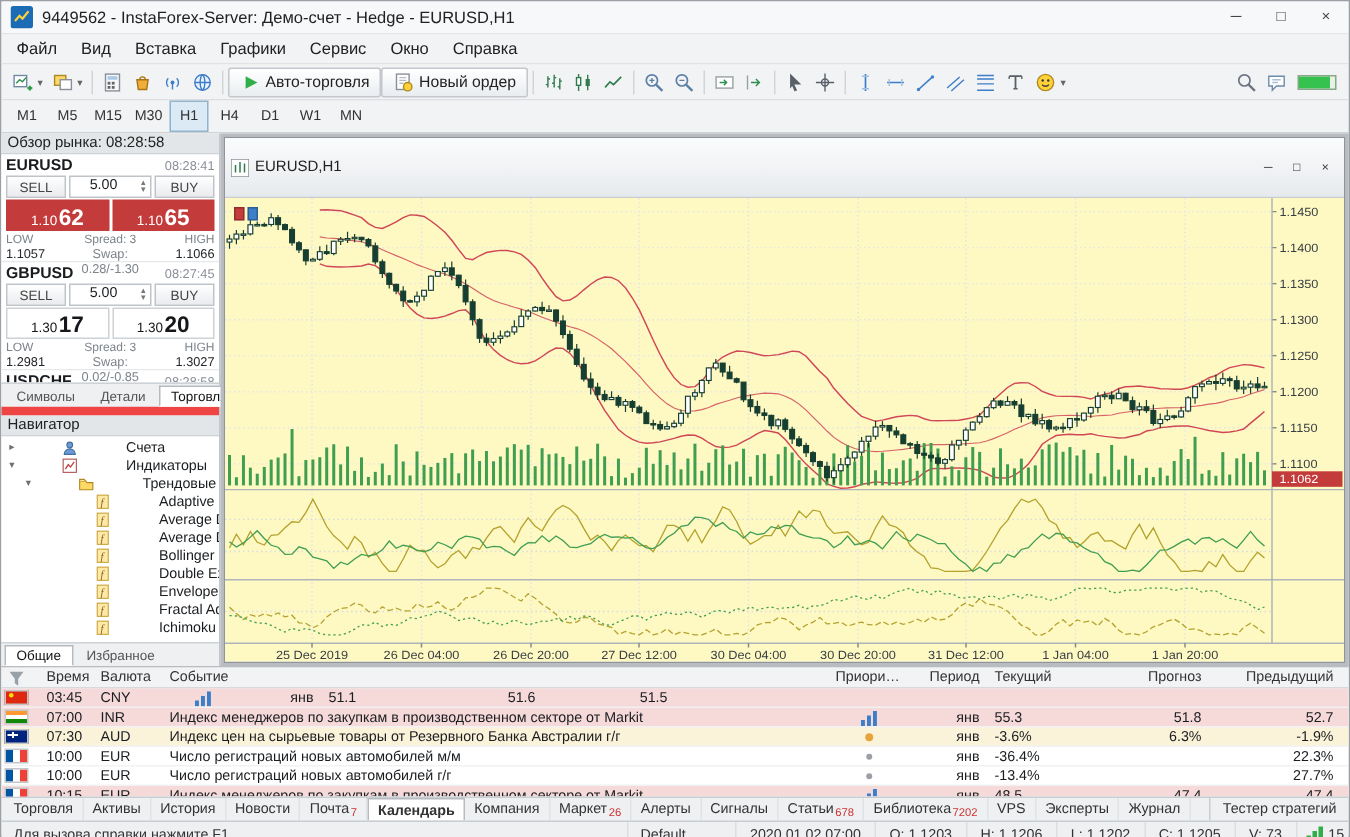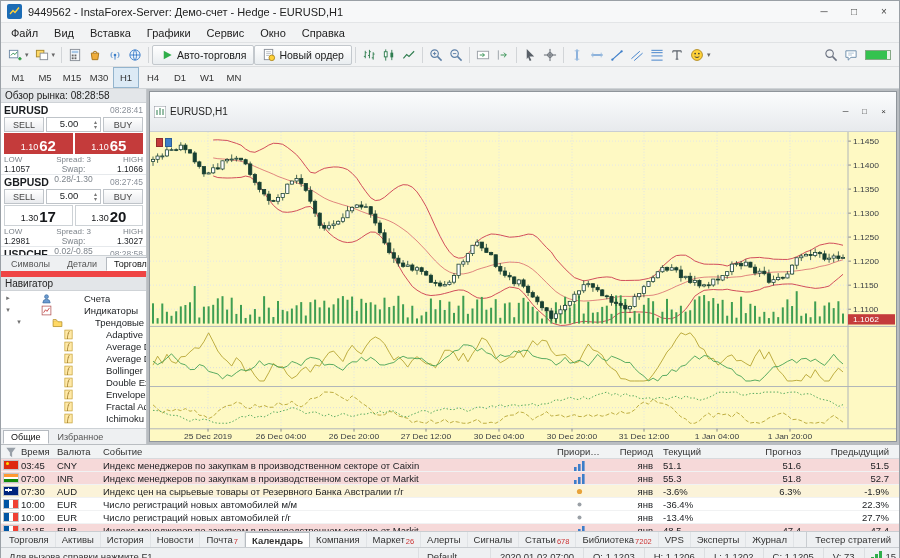--- a/index.html
+++ b/index.html
@@ -88,21 +88,21 @@
   .oc-sell{background:#c43b3b;}
   .oc-buy{background:#3d7ec9;}
 
   
   .toolbox{flex:0 0 87px;background:#fff;border-top:1px solid #b9bdc1;overflow:hidden;}
   .cal-header{height:14px;display:flex;align-items:center;background:#f1f3f4;border-bottom:1px solid #d7dadd;font-size:9.5px;color:#333;}
   .cal-row{height:13px;display:flex;align-items:center;font-size:9.5px;border-bottom:1px solid #f1f2f3;}
   .hl-pink{background:#f6d9d9;}
   .hl-cream{background:#fbf3d9;}
   .c-flag{flex:0 0 20px;display:flex;justify-content:center;align-items:center;}
-  .c-time{flex:0 0 36px;}
+  .c-time{flex:0 0 36px;margin-left:10px;}
   .c-cur{flex:0 0 46px;}
   .c-event{flex:1;overflow:hidden;white-space:nowrap;min-width:0;}
   .c-prio{flex:0 0 44px;display:flex;justify-content:center;overflow:hidden;}
   .c-prio.hc{display:block;text-align:left;text-overflow:ellipsis;white-space:nowrap;}
   .c-period{flex:0 0 62px;text-align:right;padding-right:10px;}
   .c-act{flex:0 0 74px;padding-right:10px;}
   .c-fc{flex:0 0 74px;text-align:right;padding-right:10px;}
   .c-prev{flex:0 0 88px;text-align:right;padding-right:10px;}
   .flag{width:16px;height:10px;border:1px solid #c3c6c9;position:relative;display:inline-block;}
   .flag-cn{background:#de2910;}
@@ -1182,21 +1182,20 @@
         <div class="c-fc">Прогноз</div>
         <div class="c-prev">Предыдущий</div>
       </div>
     <div class="cal-rows">
         <div class="cal-row hl-pink">
           <div class="c-flag">
             <span class="flag flag-cn"></span>
           </div>
           <div class="c-time">03:45</div>
           <div class="c-cur">CNY</div>
-          <div class="c-event">Индекс менеджеров по закупкам в производственном секторе от Caixin</div>
           <div class="c-prio">
             <svg width="13" height="11" viewBox="0 0 13 11">
               <rect x="1" y="7" width="2.6" height="4" fill="#3d7ec9"></rect>
               <rect x="5" y="4" width="2.6" height="7" fill="#3d7ec9"></rect>
               <rect x="9" y="1" width="2.6" height="10" fill="#3d7ec9"></rect>
             </svg>
           </div>
           <div class="c-period">янв</div>
           <div class="c-act">51.1</div>
           <div class="c-fc">51.6</div>

